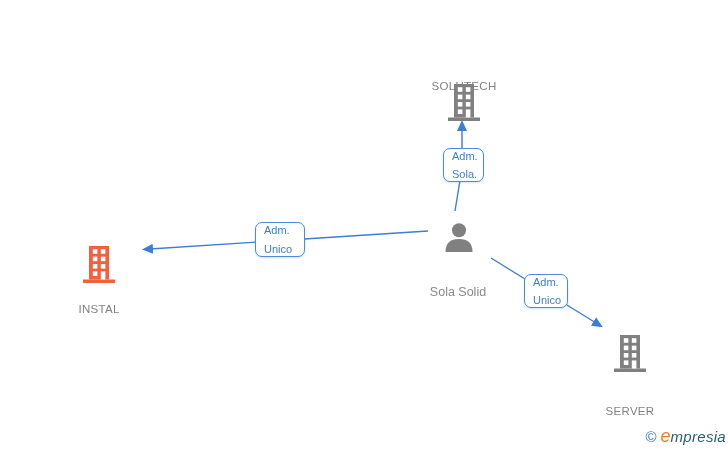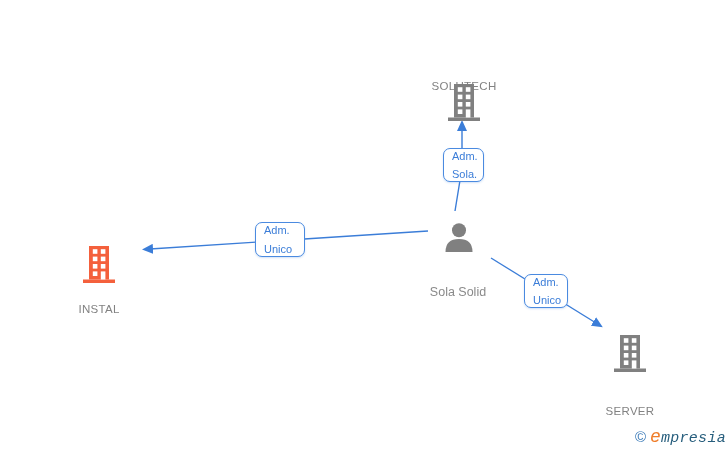--- a/index.html
+++ b/index.html
@@ -39,21 +39,21 @@
   .node-person-label   {
     left:398px; top:255px; width:120px; letter-spacing:0;
     color:#8a8a8a; font-size:12.5px; line-height:15px;
   }
 
   .logo {
     position:absolute; right:2px; bottom:3px;
     display:flex; align-items:baseline; gap:4px;
   }
   .logo .copy { color:#3a7ab8; font-size:15px; }
-  .logo .brand { font-family:Liberation Mono, monospace; font-style:italic; }
+  .logo .brand { font-family:Liberation Sans, sans-serif; font-style:italic; }
   .logo .brand .e    { color:#ef7d2a; font-size:18px; }
   .logo .brand .rest { color:#275e7d; font-size:15px; letter-spacing:0.3px; }
 </style>
 </head>
 <body>
 
 <div class="stage">
 
   <svg class="edges-svg">
     <defs>

